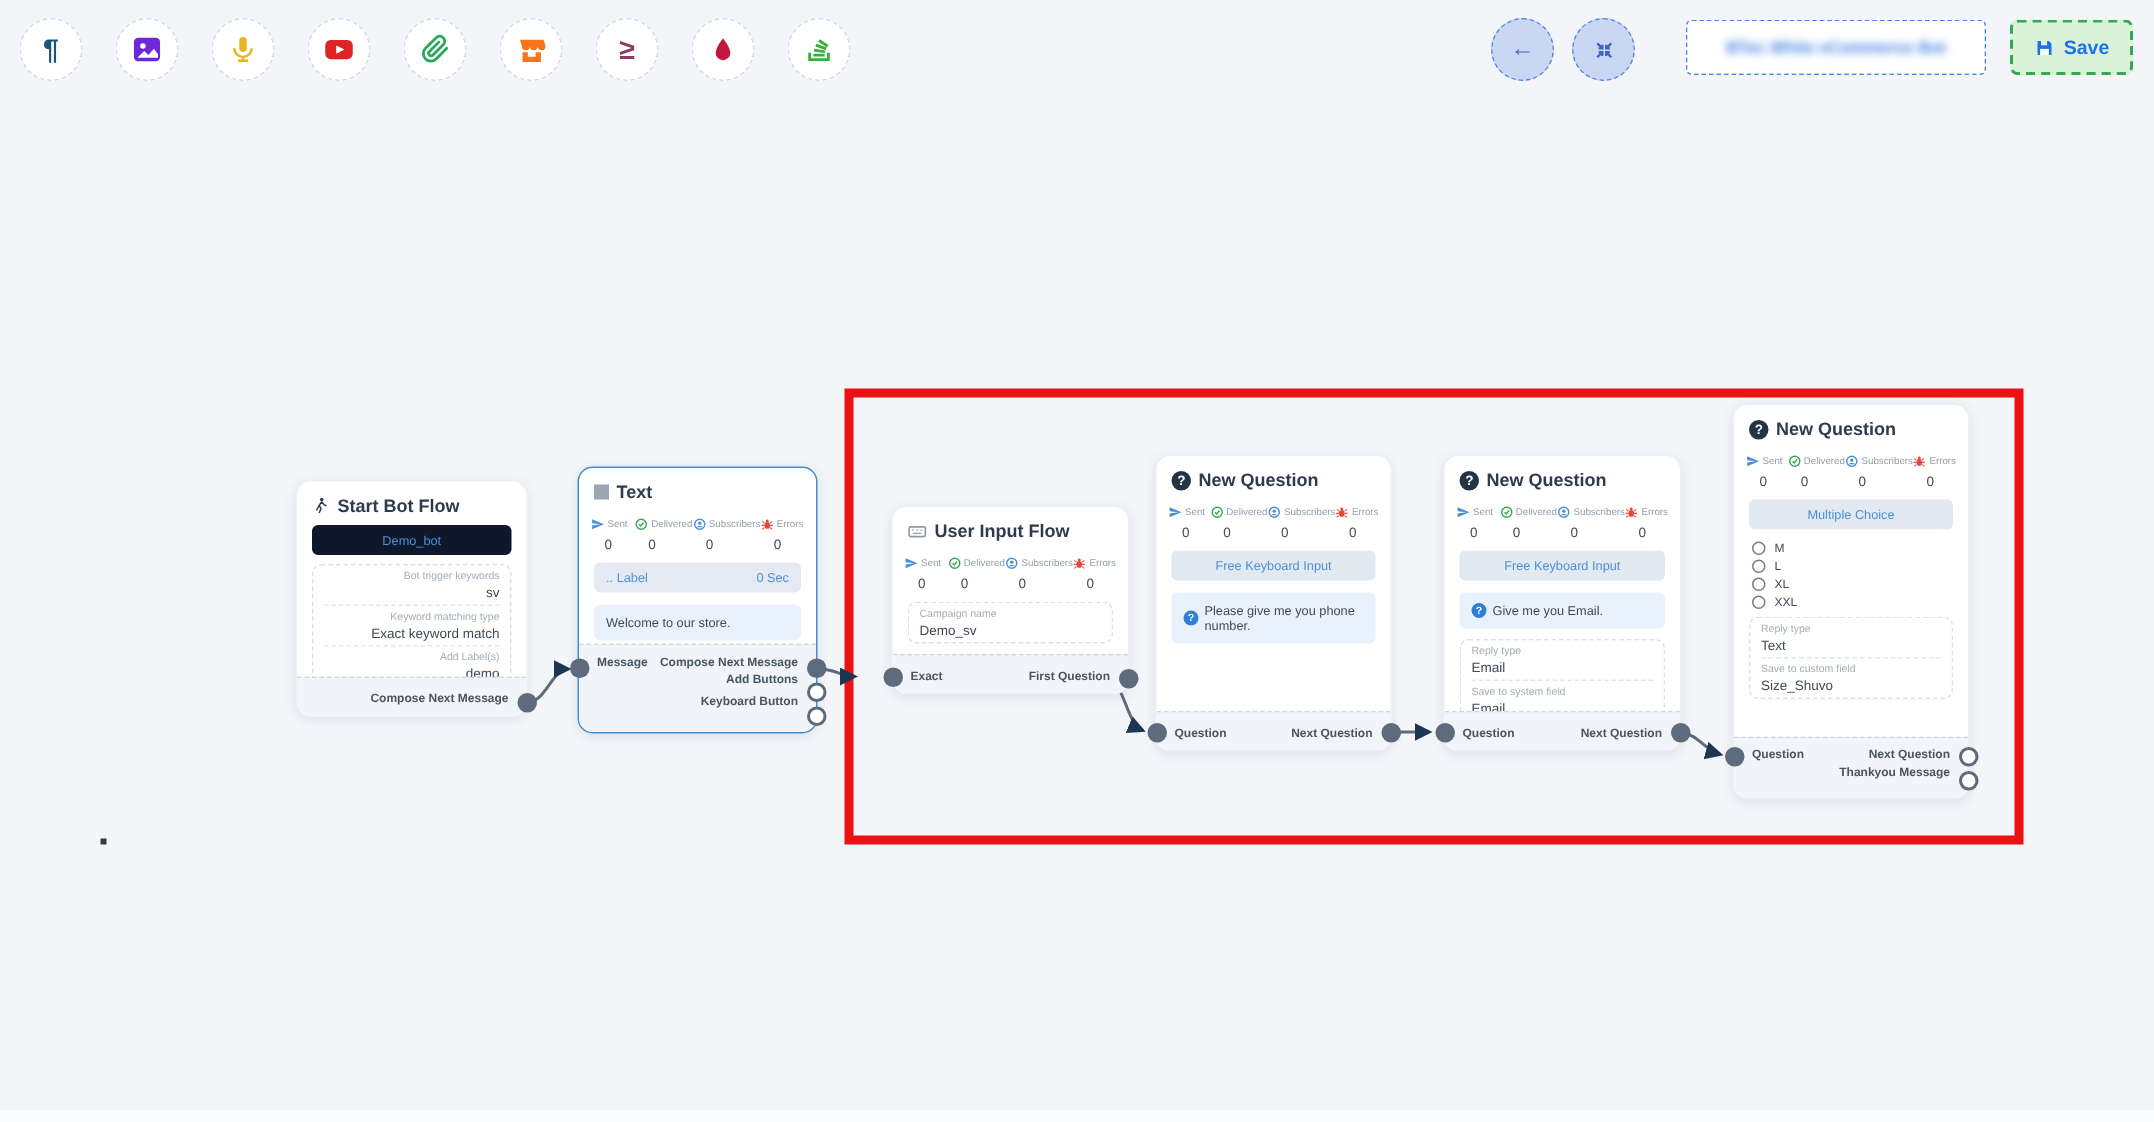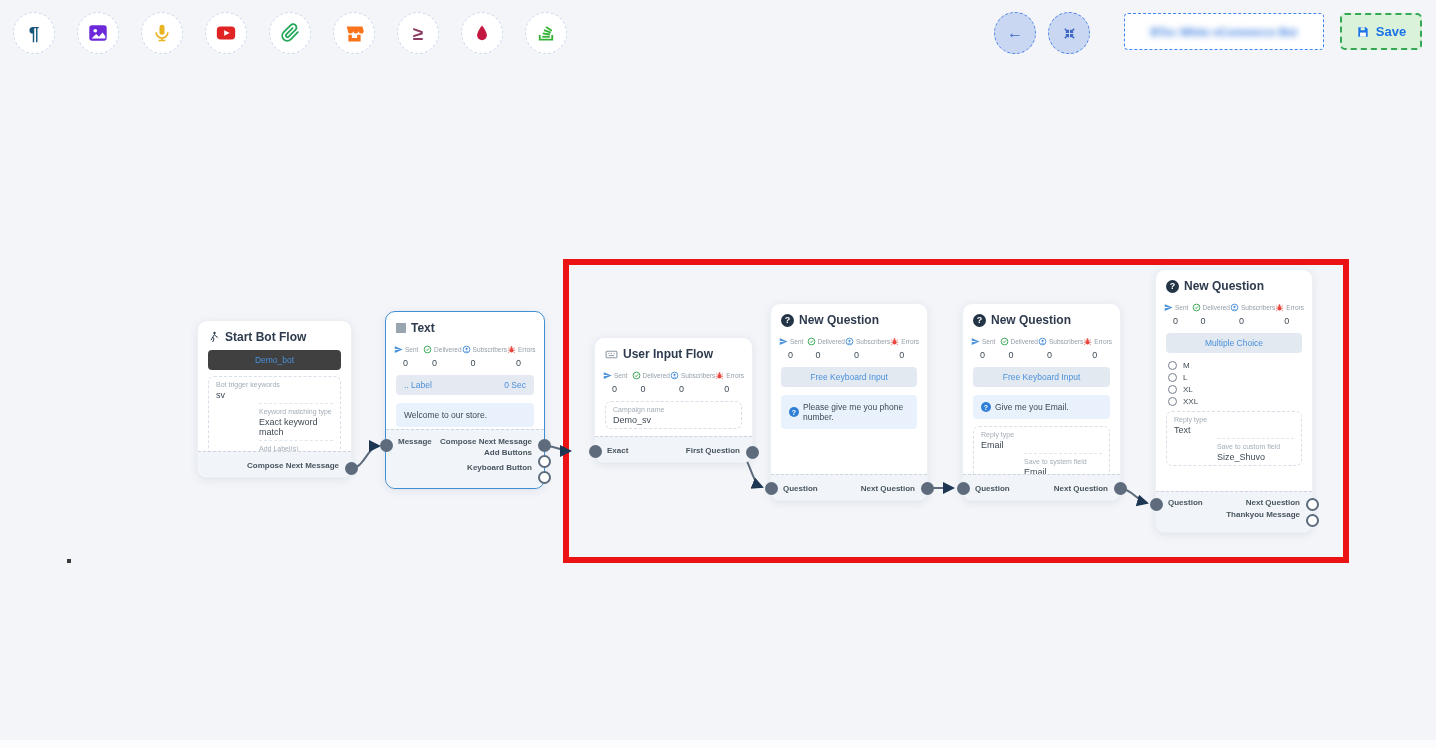--- a/index.html
+++ b/index.html
@@ -37,21 +37,21 @@
   .pill-bar { margin:7px 10px 0; background:#e5eaf2; color:#4a90d9; border-radius:4px;
     font-size:8.5px; padding:5px 8px; }
   .pill-center { text-align:center; cursor:pointer; }
   .pill-split { display:flex; justify-content:space-between; }
   .msg-box { margin:8px 10px 0; background:#e9f2fc; color:#3d4a57; border-radius:4px;
     font-size:8.5px; padding:7px 8px; display:flex; align-items:center; gap:4px; }
   .q-badge { width:10px; height:10px; min-width:10px; border-radius:50%; background:#2f7fd6; color:#fff;
     font-size:7px; font-weight:bold; display:flex; align-items:center; justify-content:center; }
   .fields-box { margin:7px 10px 0; border:1px dashed #d9dfe8; border-radius:6px; padding:0 7px; }
   .field { padding:4px 0 3px; }
-  .field + .field { border-top:1px dashed #e2e7ee;margin-left:43px; }
+  .field + .field { border-top:1px dashed #e2e7ee; }
   .field-label { font-size:7px; color:#a4adb8; }
   .field-value { font-size:9px; color:#3f4a55; padding-top:2px; }
   .radio-list { margin:6px 10px 0 12px; }
   .radio-row { display:flex; align-items:center; gap:6px; padding:1.5px 0; }
   .radio-circle { width:9px; height:9px; border-radius:50%; border:1.5px solid #747f8c; background:#fff; }
   .radio-label { font-size:8px; color:#3f4a55; }
   .node-footer { position:absolute; left:0; right:0; bottom:0; background:#f1f4f8;
     border-top:1px dashed #ccd4de; border-radius:0 0 10px 10px; font-size:8px; color:#49555f;font-weight:bold; }
   .f-row { display:flex; justify-content:space-between; align-items:center; height:15px; padding:0 12px; }
   .f-right { margin-left:auto; }
@@ -174,22 +174,22 @@
   <div class="canvas-dot"></div>
 
   <div class="node" style="left:197px; top:320px; width:155px; height:158px;">
     <div class="node-header">
       <svg width="12" height="12" viewBox="0 0 24 24">
         <circle cx="13" cy="4" r="2.4" fill="#2e3b4e"></circle>
         <path d="M13 7l-3.5 5 2.5 4-2.5 6M13 7l3 4 3.5 1.5M9.5 12l-3.5 6.5" stroke="#2e3b4e" stroke-width="2" fill="none"></path>
       </svg>
       <span>Start Bot Flow</span>
     </div>
-    <div class="pill-bar pill-center" style="background:#404040; margin-top:2px;">Demo_bot</div>
-    <div class="fields-box" style="margin-top:6px;">
+    <div class="pill-bar pill-center" style="background:#0f172a; margin-top:2px;">Demo_bot</div>
+    <div class="fields-box" style="margin-top:6px;text-align:right;">
       <div class="field">
         <div class="field-label">Bot trigger keywords</div>
         <div class="field-value">sv</div>
       </div>
       <div class="field">
         <div class="field-label">Keyword matching type</div>
         <div class="field-value">Exact keyword match</div>
       </div>
       <div class="field">
         <div class="field-label">Add Label(s)</div>

